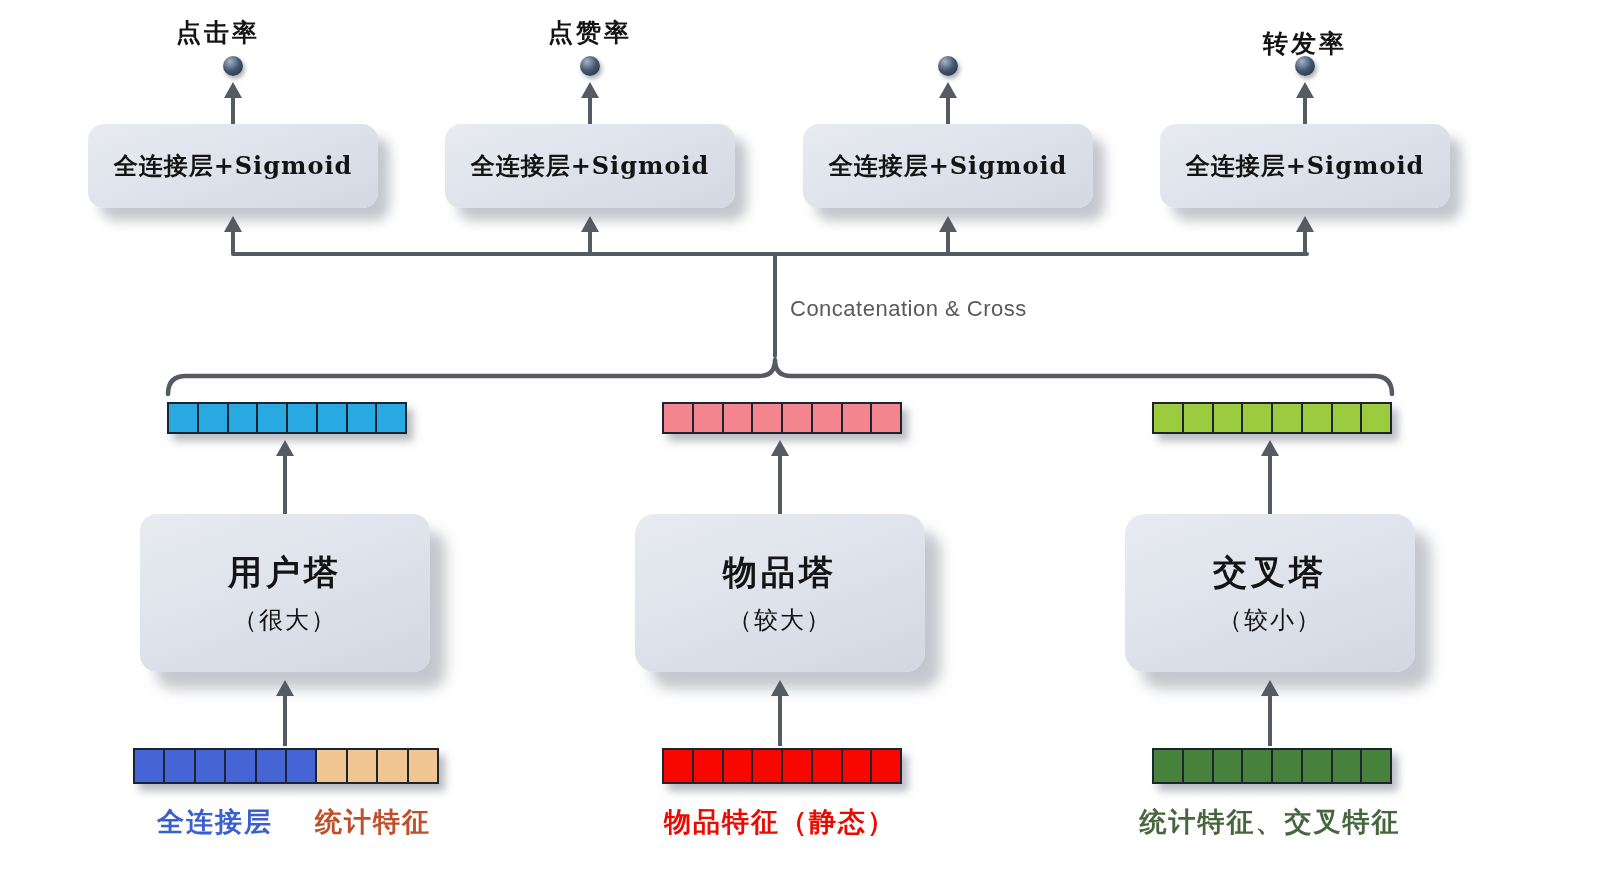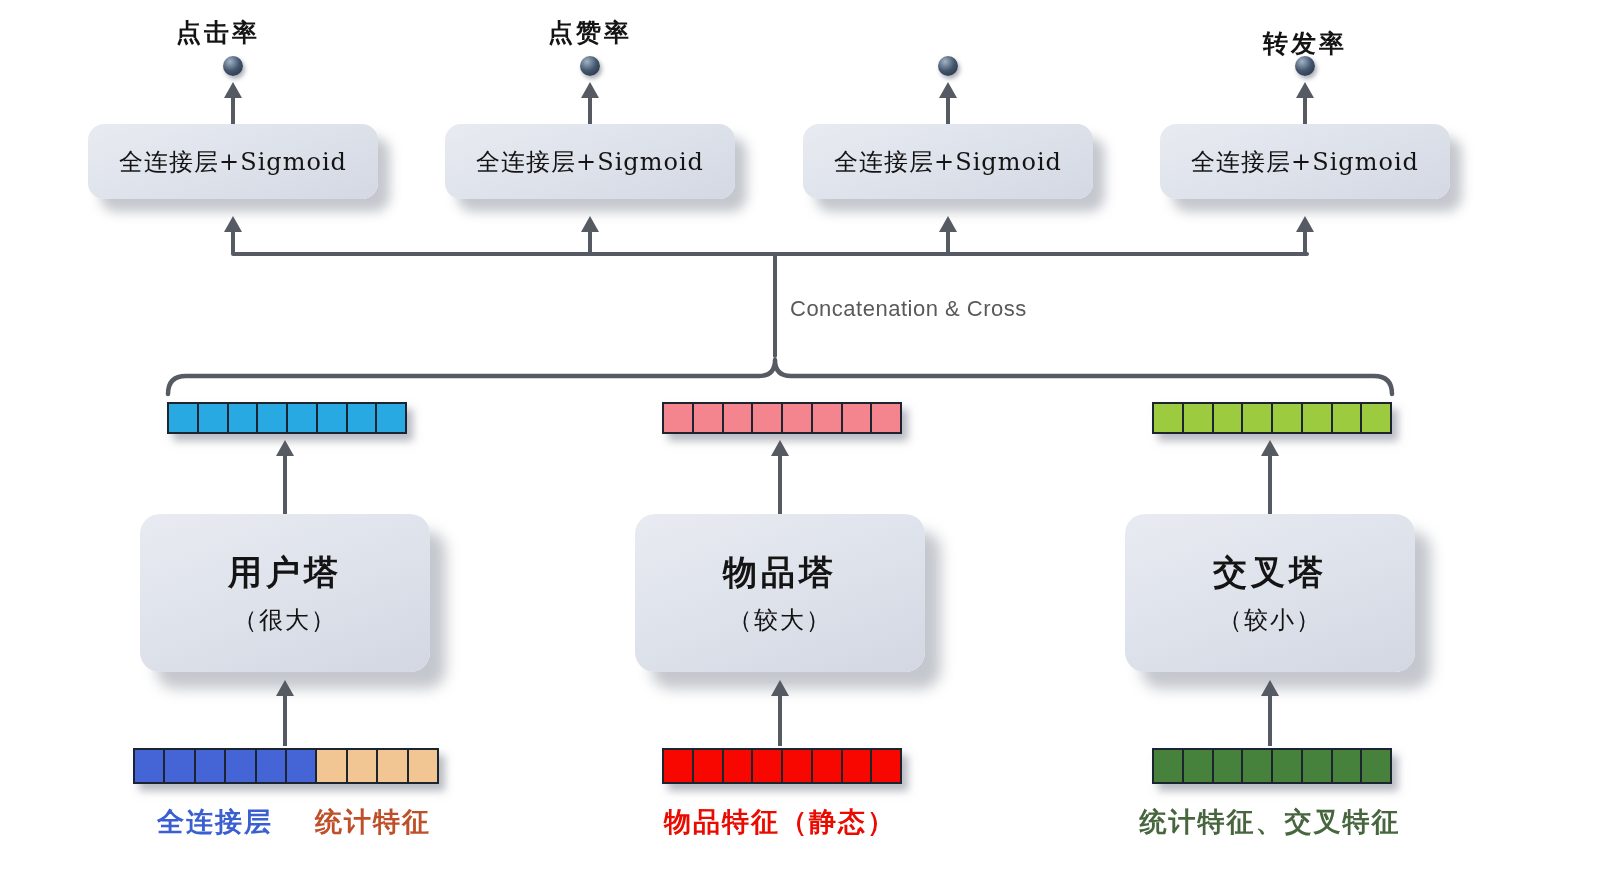--- a/index.html
+++ b/index.html
@@ -24,25 +24,25 @@
   .head-label{
     position:absolute;width:220px;text-align:center;
     font-size:25px;font-weight:bold;color:#141414;letter-spacing:3px;
   }
   .sphere{
     position:absolute;width:20px;height:20px;border-radius:50%;
     background:radial-gradient(circle at 35% 28%, #a3b3c6 0%, #44566e 48%, #1d2a3b 100%);
     box-shadow:2px 3px 4px rgba(90,95,110,.5);
   }
   .fc-box{
-    position:absolute;width:290px;height:75px;border-radius:16px;
+    position:absolute;width:290px;height:84px;border-radius:16px;
     background:linear-gradient(160deg,#e8ebf1 0%,#dde1ea 55%,#d4d8e3 100%);
     box-shadow:12px 13px 12px rgba(125,130,145,.45);
     display:flex;align-items:center;justify-content:center;
-    font-size:24px;color:#141414;letter-spacing:1px;
+    font-size:24px;color:#141414;letter-spacing:1px;font-weight:bold;
   }
   
   .concat-label{
     position:absolute;font-family:"Liberation Sans", sans-serif;
     font-size:22px;color:#595959;letter-spacing:.5px;
   }
   .brace-svg{position:absolute;}
   
   .vec{
     position:absolute;display:flex;border:2px solid #1c2430;background:#1c2430;
@@ -162,21 +162,21 @@
     </div>
   <div class="arrow-up" style="left:768px;top:440px;height:74px;">
       <div class="head"></div>
       <div class="shaft"></div>
     </div>
   <div class="arrow-up" style="left:1258px;top:440px;height:74px;">
       <div class="head"></div>
       <div class="shaft"></div>
     </div>
 
-  <div class="tower" style="left:140px;top:514px;">
+  <div class="tower" style="left:140px;top:514px;border-radius:17px;">
     <div class="tower-name">用户塔</div>
     <div class="tower-size">（很大）</div>
   </div>
   <div class="tower" style="left:1125px;top:514px;">
     <div class="tower-name">交叉塔</div>
     <div class="tower-size">（较小）</div>
   </div>
   <div class="tower" style="left:635px;top:514px;">
     <div class="tower-name">物品塔</div>
     <div class="tower-size">（较大）</div>

